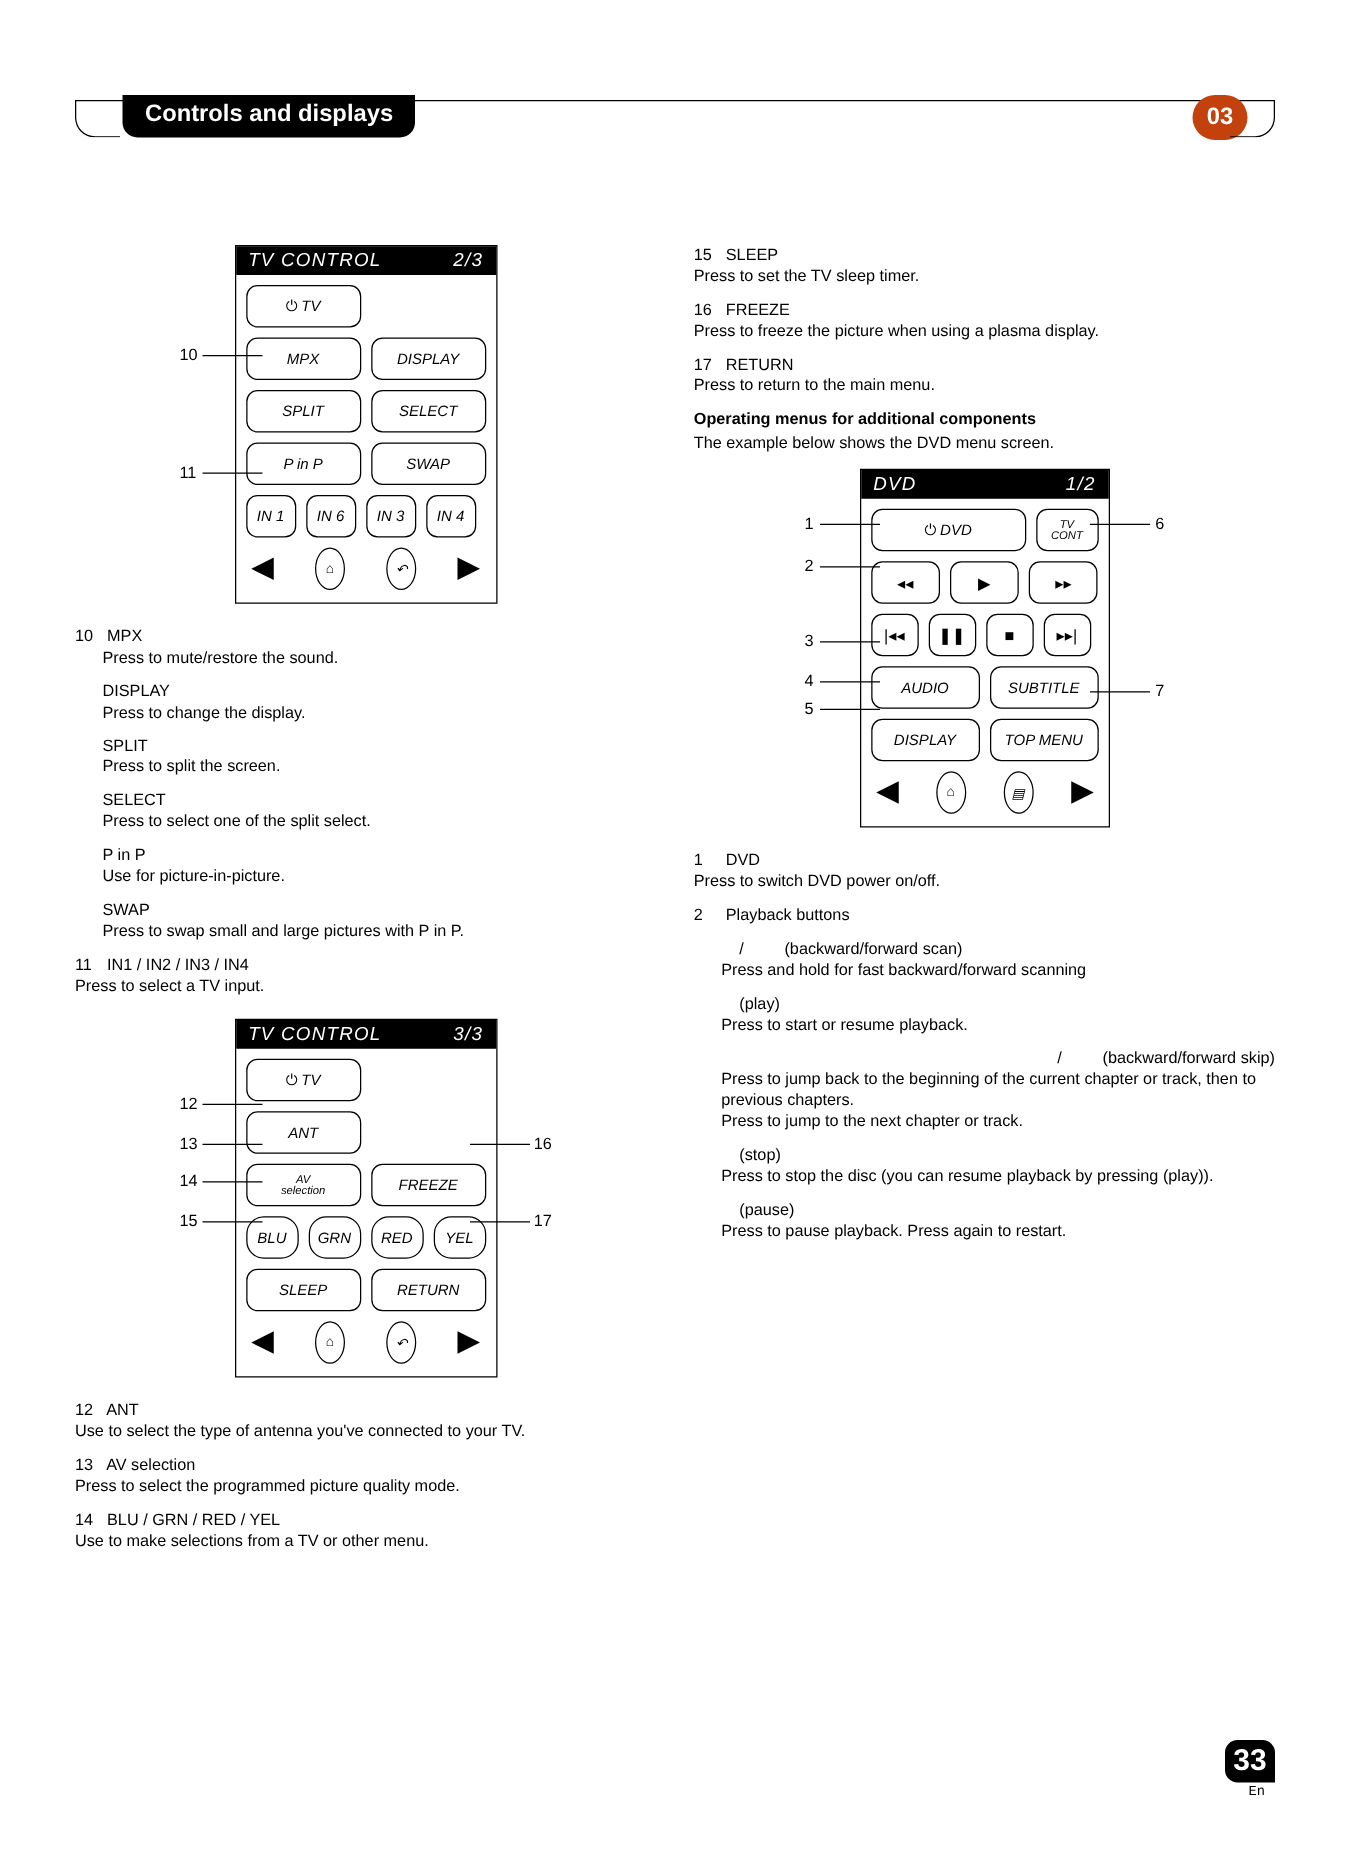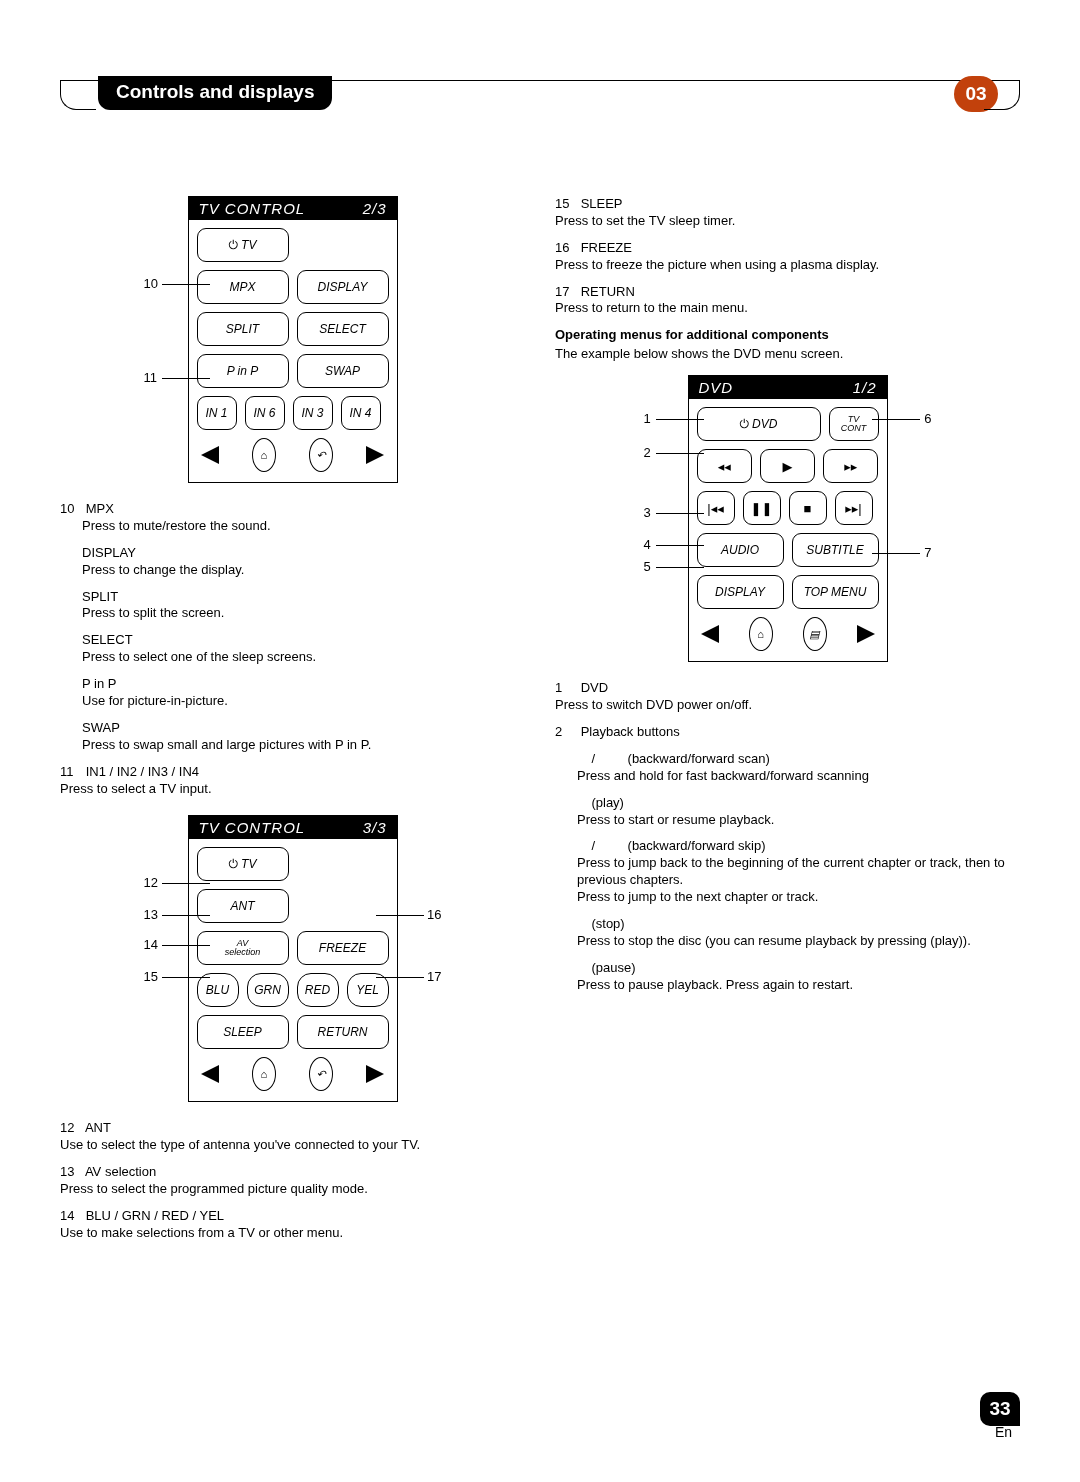--- a/index.html
+++ b/index.html
@@ -153,32 +153,33 @@
   .entry-indent { padding-left: 22px; }
   .sub-heading { font-weight: bold; font-size: 13px; margin: 10px 0 4px 0; }
 
   .page-num-badge {
     position: absolute;
     right: 60px;
     bottom: 56px;
     background: #000;
     color: #fff;
     font-weight: bold;
-    font-size: 19px;
+    font-size: 24px;
     width: 40px;
     height: 34px;
     border-radius: 10px 10px 0 10px;
     text-align: center;
     line-height: 34px;
   }
   .page-lang {
     position: absolute;
     right: 68px;
     bottom: 42px;
-    font-size: 14px;
+    font-size: 11px;
+    font-family: Liberation Mono, monospace;
   }
 
   .power-icon::before {
     content: "⏻";
     font-style: normal;
     margin-right: 3px;
   }
   .playback-icon { font-style: normal; font-size: 13px; }
 </style>
 </head>
@@ -247,21 +248,21 @@
     <div class="entry entry-indent">
       <div class="label">DISPLAY</div>
       <div class="desc">Press to change the display.</div>
     </div>
     <div class="entry entry-indent">
       <div class="label">SPLIT</div>
       <div class="desc">Press to split the screen.</div>
     </div>
     <div class="entry entry-indent">
       <div class="label">SELECT</div>
-      <div class="desc">Press to select one of the sleep screens.</div>
+      <div class="desc">Press to select one of the split select.</div>
     </div>
     <div class="entry entry-indent">
       <div class="label">P in P</div>
       <div class="desc">Use for picture-in-picture.</div>
     </div>
     <div class="entry entry-indent">
       <div class="label">SWAP</div>
       <div class="desc">Press to swap small and large pictures with P in P.</div>
     </div>
     <div class="entry">
@@ -444,21 +445,21 @@
     </div>
     <div class="entry entry-indent">
       <div style="white-space:pre;">    /         (backward/forward scan)</div>
       <div class="desc">Press and hold for fast backward/forward scanning</div>
     </div>
     <div class="entry entry-indent">
       <div style="white-space:pre;">    (play)</div>
       <div class="desc">Press to start or resume playback.</div>
     </div>
     <div class="entry entry-indent">
-      <div style="white-space:pre;">    /         (backward/forward skip)</div>
+      <div style="white-space:pre;text-align:right;">    /         (backward/forward skip)</div>
       <div class="desc">Press        to jump back to the beginning of the current chapter or track, then to previous chapters.</div>
       <div class="desc">Press        to jump to the next chapter or track.</div>
     </div>
     <div class="entry entry-indent">
       <div style="white-space:pre;">    (stop)</div>
       <div class="desc">Press to stop the disc (you can resume playback by pressing       (play)).</div>
     </div>
     <div class="entry entry-indent">
       <div style="white-space:pre;">    (pause)</div>
       <div class="desc">Press to pause playback. Press again to restart.</div>

